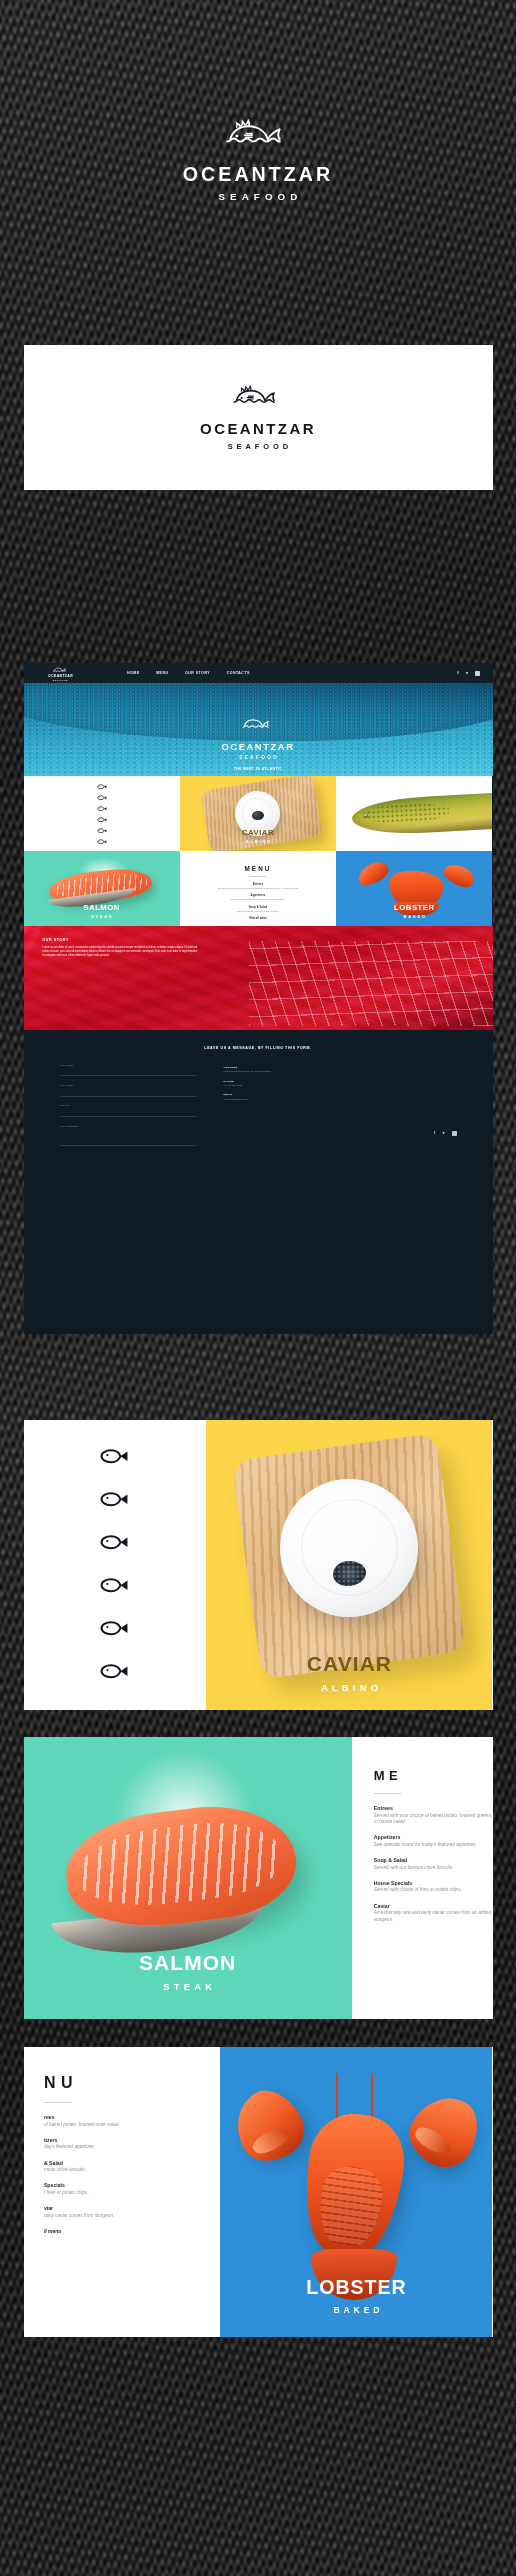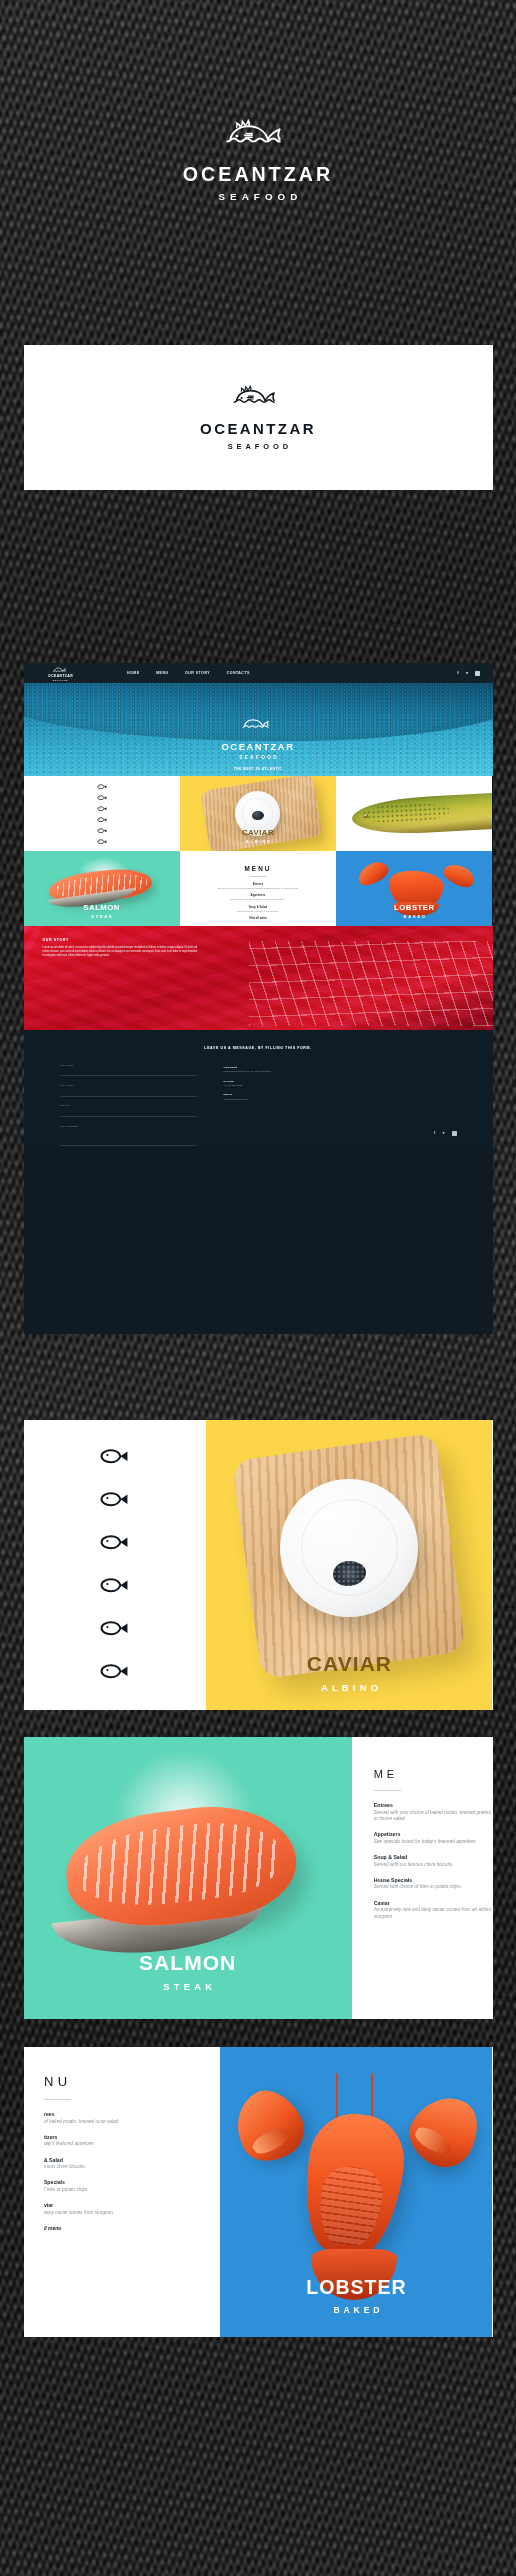--- a/index.html
+++ b/index.html
@@ -344,31 +344,31 @@
   }
   #detail-salmon .big-steam {
     position: absolute; left: 28%; top: 5%; width: 42%; height: 28%;
     background: radial-gradient(ellipse at 50% 85%, rgba(255,255,255,.9) 0%, rgba(255,255,255,0) 72%);
     filter: blur(3.1px);
   }
   #detail-salmon .cap { position: absolute; left: 0; right: 0; bottom: 27px; text-align: center; z-index: 5; color: #fff; }
   #detail-salmon .cap .t1 { font-size: 21px; font-weight: 700; letter-spacing: .05em; }
   #detail-salmon .cap .t2 { font-size: 9.4px; font-weight: 700; letter-spacing: .45em; margin-top: 6.3px; margin-left: .45em; }
   #detail-salmon .menu-peek { position: absolute; left: 22px; top: 31px; }
-  #detail-salmon .menu-peek .mt { font-size: 11px; font-weight: 400; letter-spacing: .34em; color: #121a21; }
+  #detail-salmon .menu-peek .mt { font-size: 13px; font-weight: 700; letter-spacing: .34em; color: #121a21; }
   #detail-salmon .menu-peek .rule { width: 27px; height: 0.8px; background: #ccd1d6; margin: 10.2px 0 11px; }
   #detail-salmon .menu-peek .it { margin-bottom: 8.6px; }
   #detail-salmon .menu-peek .ih { font-size: 5.2px; font-weight: 700; color: #1b242c; }
   #detail-salmon .menu-peek .id { font-size: 4.7px; font-style: italic; color: #8d969d; line-height: 1.4; margin-top: 1.6px; }
 
   
   #detail-lobster { top: 2047px; height: 290px; display: flex; }
   #detail-lobster .left { width: 42%; background: #fff; position: relative; padding: 27px 0 0 20.4px; }
   #detail-lobster .right { width: 58%; background: #2f8fd8; position: relative; }
-  #detail-lobster .mt { font-size: 13px; font-weight: 400; letter-spacing: .34em; color: #121a21; }
+  #detail-lobster .mt { font-size: 16px; font-weight: 700; letter-spacing: .34em; color: #121a21; }
   #detail-lobster .rule { width: 27px; height: 0.8px; background: #ccd1d6; margin: 10.2px 0 11px; }
   #detail-lobster .it { margin-bottom: 8.6px; padding-right: 7.8px; }
   #detail-lobster .ih { font-size: 5.2px; font-weight: 700; color: #1b242c; }
   #detail-lobster .id { font-size: 4.7px; font-style: italic; color: #8d969d; line-height: 1.4; margin-top: 1.6px; }
   #detail-lobster .more { font-size: 5px; font-style: italic; font-weight: 700; color: #1b242c; margin-top: 6.3px; }
 
   #detail-lobster .big-lob { position: absolute; left: 4%; top: 4%; width: 92%; height: 80%; }
   #detail-lobster .big-lob .body {
     position: absolute; left: 30%; top: 24%; width: 38%; height: 60%;
     background: linear-gradient(172deg, #ff8046 0%, #f25722 46%, #bf330e 100%);

